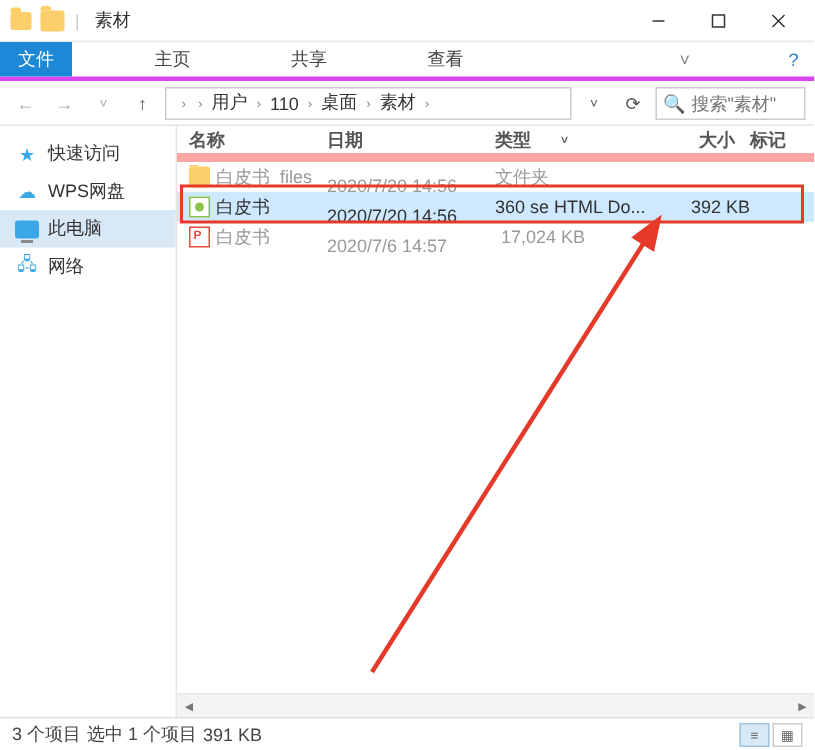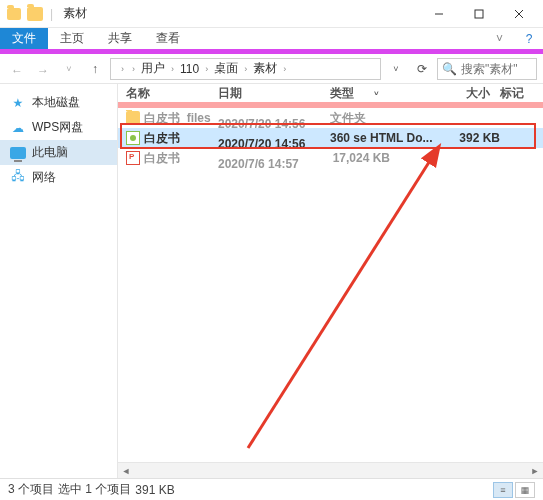--- a/index.html
+++ b/index.html
@@ -9,21 +9,21 @@
 .titlebar { height: 28px; display: flex; align-items: center; padding: 0 4px; background: #fff; border-bottom: 1px solid #e8e8e8; }
 .titlebar .folder-ico { width: 16px; height: 14px; background: #fccf6a; border-radius: 2px; margin: 0 3px; position: relative; }
 .titlebar .folder-ico::before { content: ""; position: absolute; top: -3px; left: 0; width: 7px; height: 3px; background: #fccf6a; border-radius: 2px 2px 0 0; }
 .titlebar .folder-ico.small { width: 14px; height: 12px; }
 .titlebar .title-text { margin-left: 6px; flex: 1; color: #333; }
 .titlebar .win-controls { display: flex; }
 .titlebar .win-btn { width: 40px; height: 28px; display: flex; align-items: center; justify-content: center; color: #333; }
 .titlebar .win-btn svg { stroke: #333; stroke-width: 1; fill: none; }
 
 
-.menubar { height: 26px; display: flex; align-items: stretch; border-bottom: 5px solid #d946ef; }
+.menubar { height: 26px; display: flex; align-items: stretch; border-bottom: 3px solid #d946ef; gap: 43px; }
 .menubar .tab { padding: 0 12px; display: flex; align-items: center; color: #444; }
 .menubar .tab.active { background: #1e87d6; color: #fff; }
 .menubar .spacer { flex: 1; }
 .menubar .help { width: 28px; display: flex; align-items: center; justify-content: center; color: #2a7dd0; }
 
 
 .addrbar { height: 30px; display: flex; align-items: center; gap: 4px; padding: 2px 6px; border-bottom: 1px solid #e6e6e6; }
 .nav-arrow { width: 22px; height: 22px; display: flex; align-items: center; justify-content: center; color: #aaa; }
 .nav-arrow.enabled { color: #555; }
 .addr-box { flex: 1; height: 22px; border: 1px solid #ccc; display: flex; align-items: center; padding: 0 4px; gap: 4px; overflow: hidden; }
@@ -48,21 +48,21 @@
 .content { flex: 1; display: flex; flex-direction: column; position: relative; }
 .col-headers { height: 24px; display: flex; align-items: center; border-bottom: 6px solid #fca5a5; color: #555; padding-left: 8px; font-weight: bold; }
 .col-headers .col { padding-right: 10px; }
 .col-name { width: 92px; }
 .col-date { width: 112px; }
 .col-type { width: 110px; display: flex; align-items: center; gap: 20px; }
 .col-size { width: 60px; text-align: right; }
 .col-mark { width: 40px; }
 .sort-caret { font-size: 8px; color: #555; }
 
-.rows { flex: 1; position: relative; overflow: auto; font-weight: bold; }
+.rows { flex: 1; position: relative; overflow: auto; }
 .row { height: 20px; display: flex; align-items: center; padding-left: 8px; color: #333; white-space: nowrap; }
 .row .cell-name { width: 92px; display: flex; align-items: center; gap: 4px; overflow: hidden; }
 .row .cell-date { width: 112px; margin-top: 12px; }
 .row .cell-type { width: 110px; overflow: hidden; text-overflow: ellipsis; }
 .row .cell-size { width: 60px; text-align: right; }
 .row.selected { background: #cde8ff; }
 .row.dim { color: #999; }
 .file-ico { width: 14px; height: 14px; display: inline-block; flex-shrink: 0; }
 .file-ico.folder { background: #fccf6a; border-radius: 2px; position: relative; }
 .file-ico.folder::before { content: ""; position: absolute; top: -2px; left: 0; width: 6px; height: 2px; background: #fccf6a; border-radius: 1px 1px 0 0; }
@@ -149,21 +149,21 @@
     <span>🔍</span>
     <input placeholder="搜索&quot;素材&quot;" style="">
   </div>
 </div>
 
 <div class="main">
 
   <div class="sidebar">
     <div class="item">
       <span class="ico ico-star">★</span>
-      <span>本地磁盘</span>
+      <span>快速访问</span>
     </div>
     <div class="item">
       <span class="ico ico-cloud">☁</span>
       <span>WPS网盘</span>
     </div>
     <div class="item sel">
       <span class="ico">
           <span class="ico-pc"></span>
         </span>
       <span>此电脑</span>

